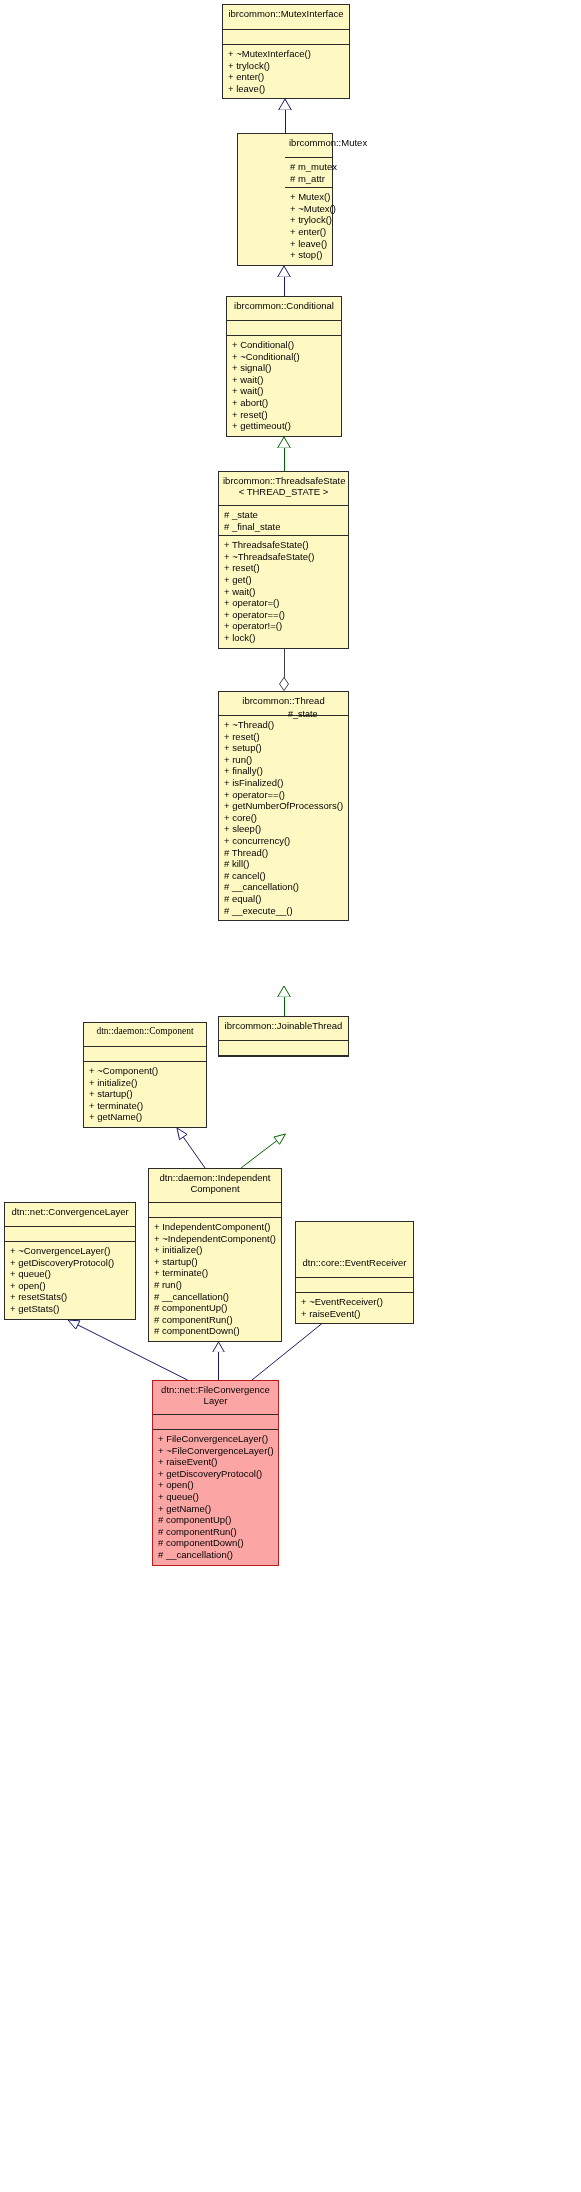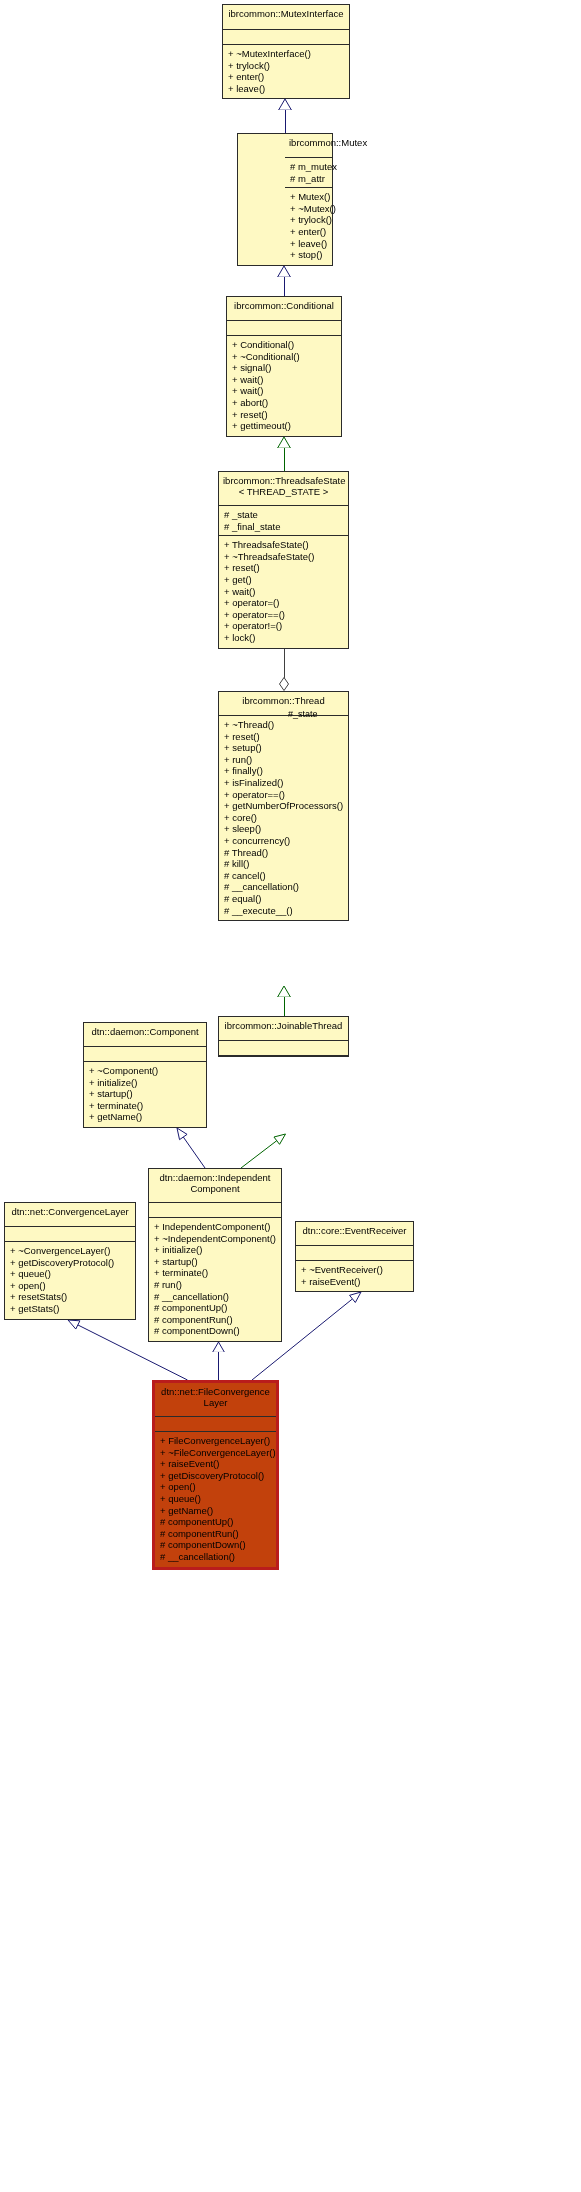--- a/index.html
+++ b/index.html
@@ -15,22 +15,22 @@
     position:absolute;
     box-sizing:border-box;
     border:1px solid #2b2b2b;
     background:#fef9c3;
     font-size:9.5px;
     line-height:11.6px;
     color:#000000;
     z-index:5;
   }
   .cls.focus{
-    background:#c2410c;
-    border:3px solid #b91c1c;
+    background:#fca5a5;
+    border:1px solid #b91c1c;
   }
   .cls .title{
     text-align:center;
     padding:3px 4px 3px 4px;
     border-bottom:1px solid #2b2b2b;
     font-size:9.5px;
     line-height:11.4px;
     white-space:pre-line;
   }
   .cls .attrs{
@@ -147,21 +147,21 @@
         <div class="row"># __cancellation()</div>
         <div class="row"># equal()</div>
         <div class="row"># __execute__()</div>
       </div>
     </div>
     <div class="cls" style="left: 218px; top: 1016px; width: 131px;">
       <div class="title" style="height: 17px;">ibrcommon::JoinableThread</div>
       <div class="attrs empty" style="height: 14px;"></div>
     </div>
     <div class="cls" style="left: 83px; top: 1022px; width: 124px;">
-      <div class="title" style="height: 17px;">dtn::daemon::Component</div>
+      <div class="title" style="height: 17px; font-family: Liberation Serif, serif;">dtn::daemon::Component</div>
       <div class="attrs empty" style="height: 14px;"></div>
       <div class="ops">
         <div class="row">+ ~Component()</div>
         <div class="row">+ initialize()</div>
         <div class="row">+ startup()</div>
         <div class="row">+ terminate()</div>
         <div class="row">+ getName()</div>
       </div>
     </div>
     <div class="cls" style="left: 148px; top: 1168px; width: 134px;">
@@ -187,21 +187,21 @@
       <div class="ops">
         <div class="row">+ ~ConvergenceLayer()</div>
         <div class="row">+ getDiscoveryProtocol()</div>
         <div class="row">+ queue()</div>
         <div class="row">+ open()</div>
         <div class="row">+ resetStats()</div>
         <div class="row">+ getStats()</div>
       </div>
     </div>
     <div class="cls" style="left: 295px; top: 1221px; width: 119px;">
-      <div class="title" style="height: 17px;">dtn::core::EventReceiver</div>
+      <div class="title" style="height: 17px; margin-top: 32px;">dtn::core::EventReceiver</div>
       <div class="attrs empty" style="height: 14px;"></div>
       <div class="ops">
         <div class="row">+ ~EventReceiver()</div>
         <div class="row">+ raiseEvent()</div>
       </div>
     </div>
     <div class="cls focus" style="left: 152px; top: 1380px; width: 127px;">
       <div class="title" style="height: 27px;">dtn::net::FileConvergence
 Layer</div>
       <div class="attrs empty" style="height: 14px;"></div>

